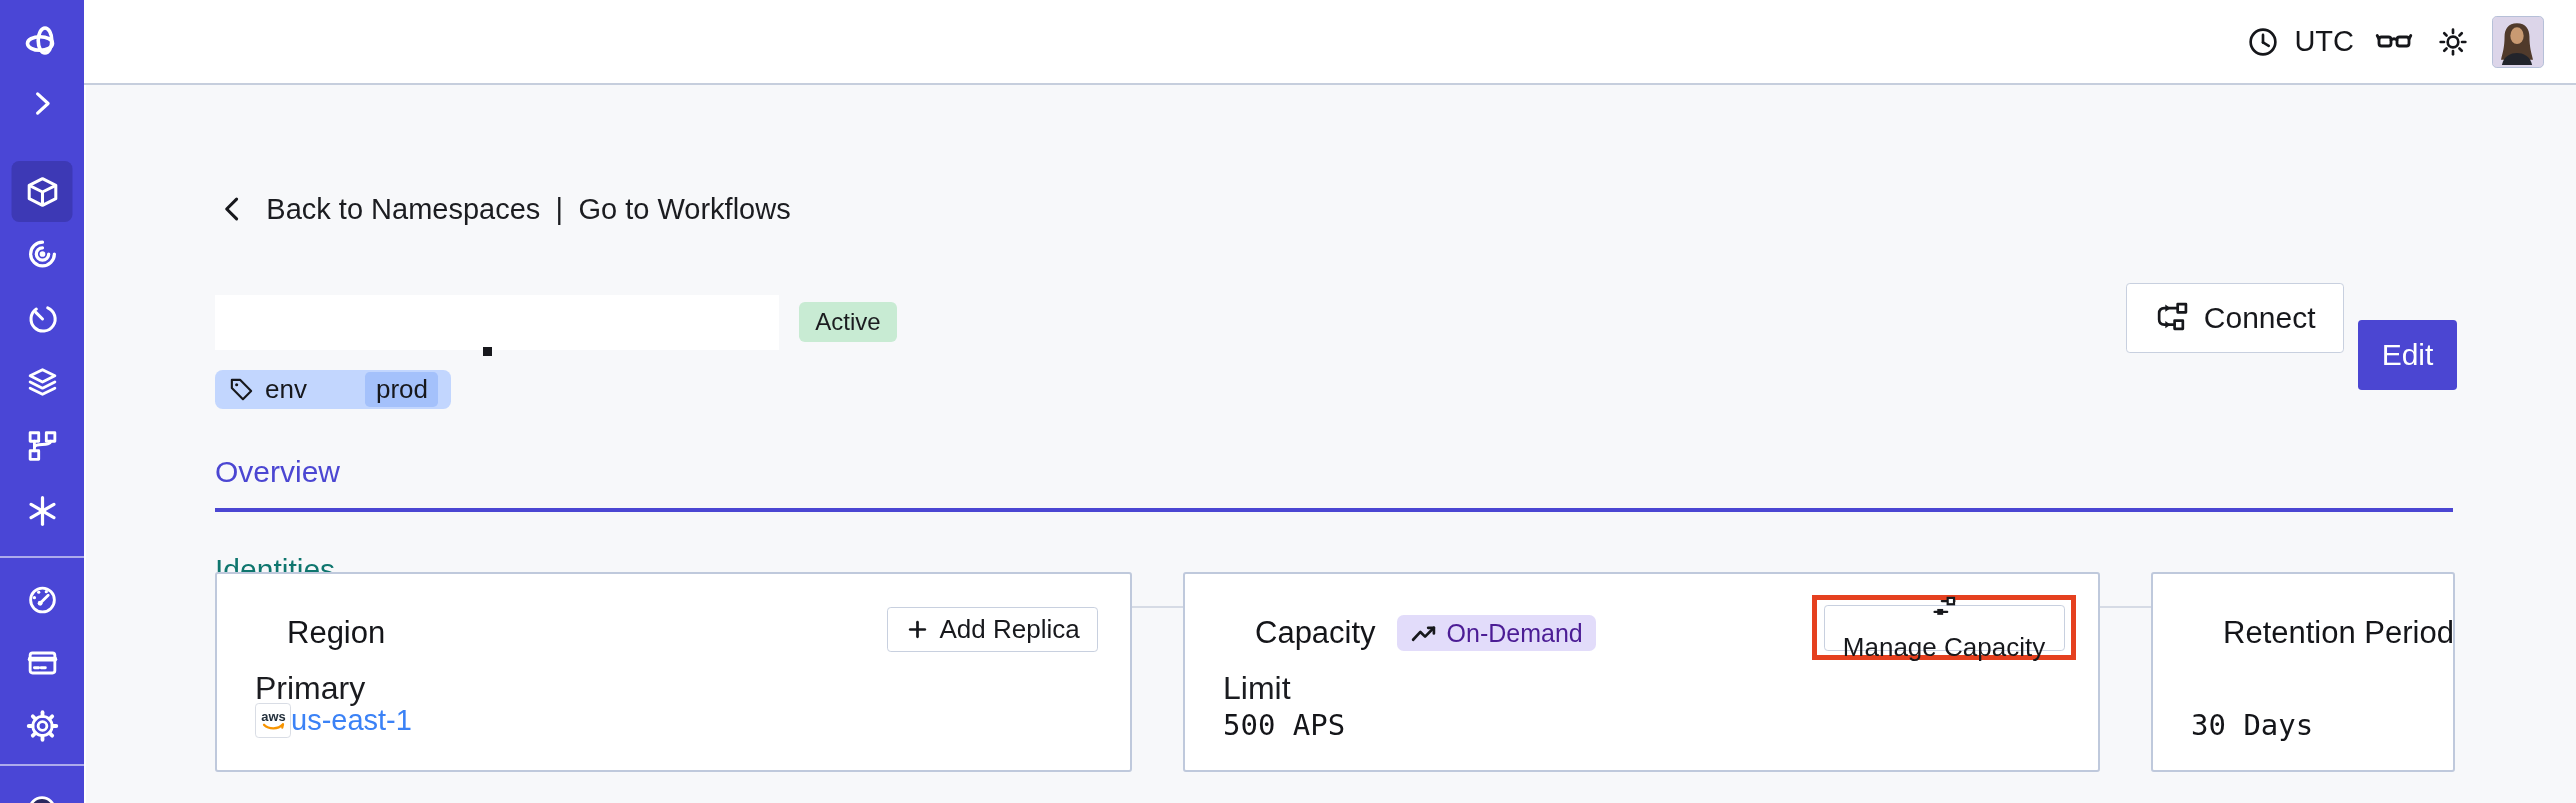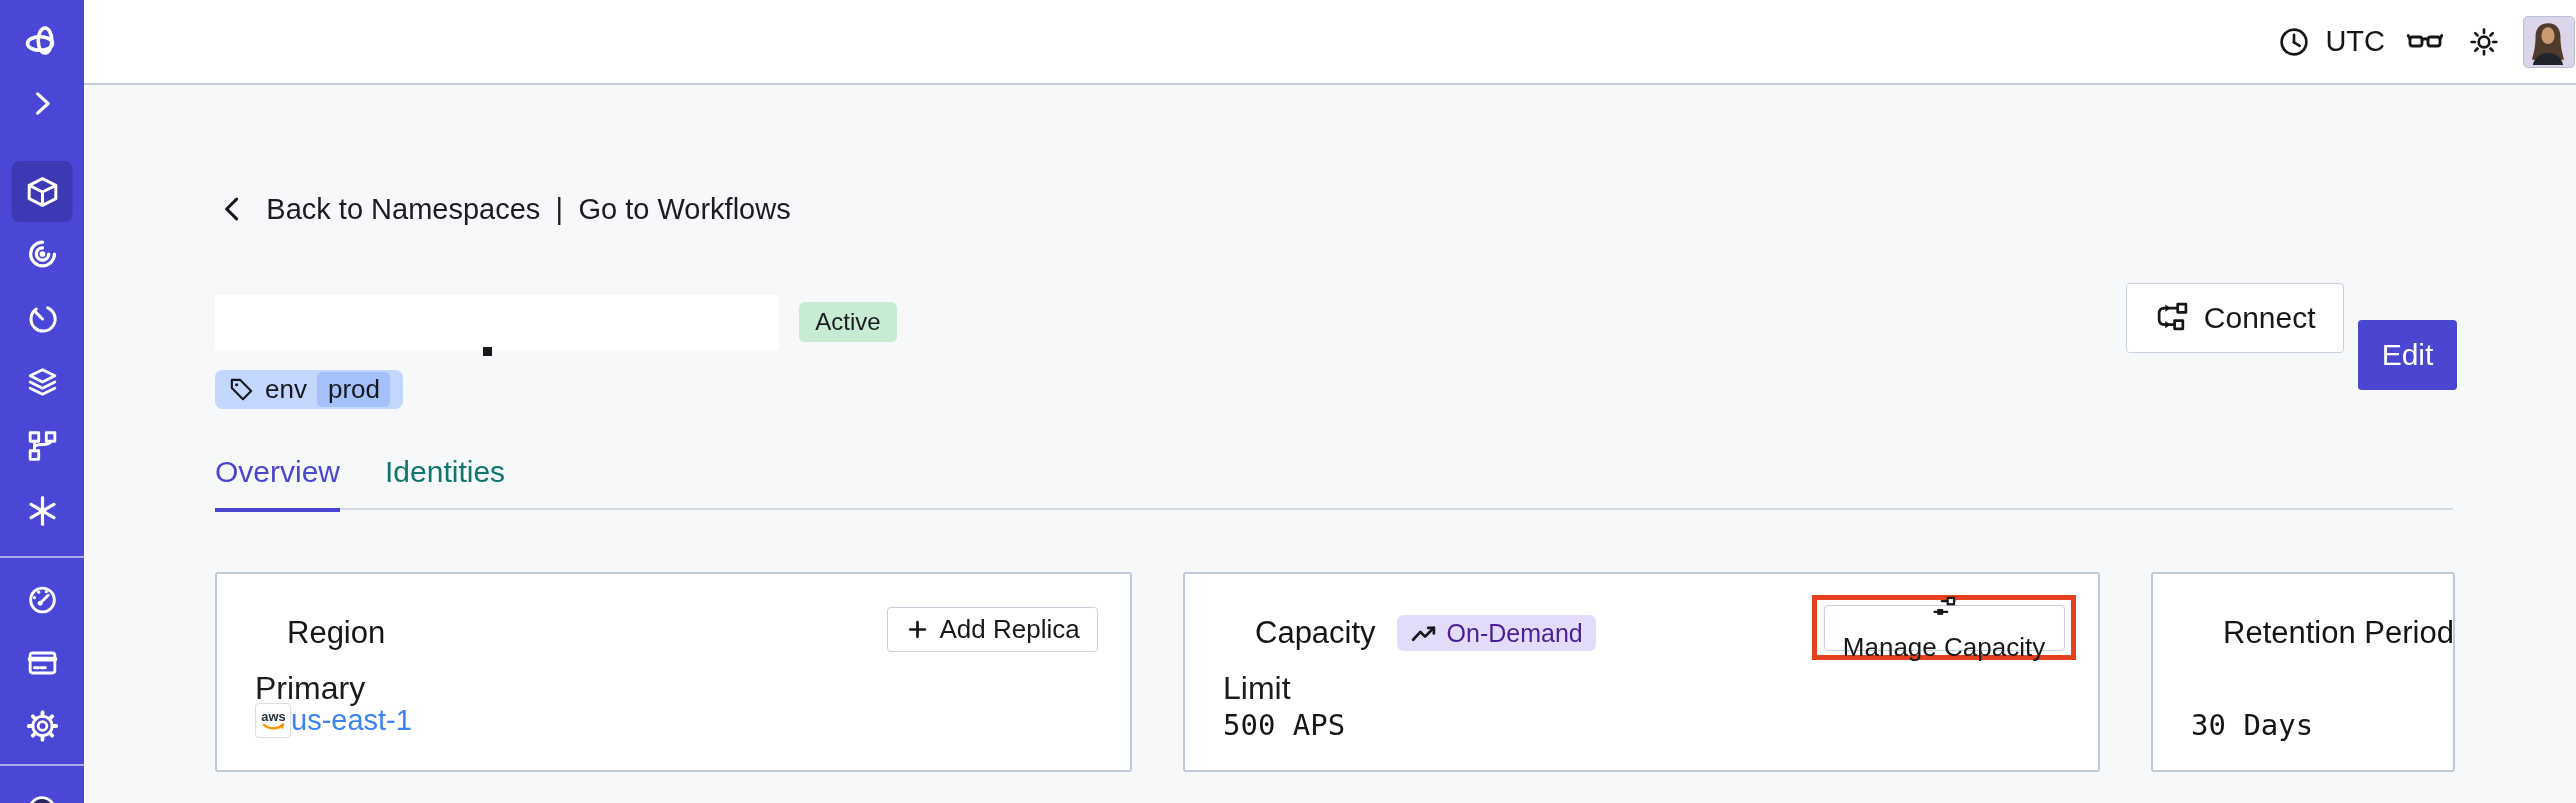--- a/index.html
+++ b/index.html
@@ -11,50 +11,50 @@
   .sidebar { position:absolute; left:0; top:0; width:84px; height:804px; background:#4A46D6; z-index:5; }
   .side-icon { position:absolute; left:50%; transform:translateX(-50%); width:61px; height:61px;
     display:flex; align-items:center; justify-content:center; color:#fff; border-radius:7.7px; cursor:pointer; }
   .side-icon.active { background:#3D39B5; }
   .side-divider { position:absolute; left:0; width:84px; height:1.9px; background:rgba(255,255,255,0.55); }
   .side-icon svg { display:block; }
   .partial-bottom { position:absolute; left:0; bottom:0; width:84px; height:25px; overflow:hidden; display:flex; justify-content:center; }
 
   
   .topbar { position:absolute; left:84px; top:0; width:2492px; height:85px; background:#fff;
-    border-bottom:2.9px solid #C6CEDD; display:flex; align-items:center; justify-content:flex-end; gap:20px; padding-right:1px; z-index:4; }
+    border-bottom:2.9px solid #C6CEDD; display:flex; align-items:center; justify-content:flex-end; gap:20px; padding-right:32px; z-index:4; }
   .tz-group { display:flex; align-items:center; gap:12.5px; font-size:29px; font-weight:500; color:#15161A; cursor:pointer; }
   .top-icon { color:#15161A; display:flex; align-items:center; cursor:pointer; }
   .avatar { width:52px; height:52px; border:1.9px solid #B6C0D8; border-radius:4.8px; overflow:hidden; background:#DCD5E9; cursor:pointer; }
 
   
   .main { position:absolute; left:86px; top:85px; width:2492px; height:718px; background:#F7F8FA; }
 
   .breadcrumb { position:absolute; left:129px; top:106px; display:flex; align-items:center; gap:15.3px;
     font-size:29px; font-weight:500; color:#1B1C20; }
   .crumb { cursor:pointer; }
   .crumb-sep { color:#1B1C20; font-weight:400; }
 
   .redaction-box { position:absolute; left:129px; top:210px; width:564px; height:55px; background:#ffffff; }
   .title-dot { position:absolute; left:397px; top:262px; width:8.6px; height:8.6px; background:#17181C; }
   .status-badge { position:absolute; left:713px; top:217px; height:40px; padding:0 16.3px; background:#C8EBD3;
     border-radius:5.8px; display:flex; align-items:center; font-size:24px; font-weight:500; color:#1B1C1F; }
 
   .tag-pill { position:absolute; left:129px; top:285px; height:39px; background:#C2D6FE; border-radius:7.7px;
     display:flex; align-items:center; gap:10.5px; padding:0 12.5px; font-size:26px; color:#17181C; cursor:pointer; }
-  .tag-sub { background:#A4C1FB; border-radius:4.8px; padding:1.9px 10.5px; }
+  .tag-sub { background:#A4C1FB; border-radius:4.8px; padding:1.9px 10.5px;margin-left:48px; }
 
   .btn { display:flex; align-items:center; justify-content:center; gap:14.4px; background:#fff;
     border:1.9px solid #C8D0DF; border-radius:3.8px; font-size:30px; font-weight:500; color:#17181C; cursor:pointer; }
   .connect-btn { position:absolute; left:2040px; top:198px; width:218px; height:70px; }
   .edit-btn { position:absolute; left:2272px; top:198px; width:99px; height:70px; background:#4B46D2;
     border:none; border-radius:3.8px; color:#fff; display:flex; align-items:center; justify-content:center;
     font-size:30px; font-weight:500; cursor:pointer;margin-top:37px; }
 
-  .tabs { position:absolute; left:129px; top:370px; width:2238px; display:flex; gap:45px; border-bottom:2.9px solid #D6DBE5; }
+  .tabs { position:absolute; left:129px; top:370px; width:2238px; display:flex; gap:45px; border-bottom:2.9px solid #D6DBE5;flex-direction:column; }
   .tab { font-size:30px; font-weight:500; color:#0f766e; padding-bottom:19px; border-bottom:4.8px solid transparent;
     margin-bottom:-3.8px; cursor:pointer; }
   .tab.active { color:#4B46D2; border-bottom-color:#4B46D2; }
 
   .cards { position:absolute; left:129px; top:487px; display:flex; gap:51px; }
   .card { position:relative; height:200px; background:#fff; border:2.9px solid #BFC9DC; border-radius:2.9px; }
   .card.region { width:917px; } .card.capacity { width:917px; } .card.retention { width:304px; }
   .card-title-row { position:absolute; left:38px; top:38px; height:42px; display:flex; align-items:center; gap:21px;margin-left:32px; }
   .card-title { font-size:31px; font-weight:500; color:#141519; white-space:nowrap; }
   .field-label { position:absolute; left:38px; top:96px; font-size:32px; color:#1B1C20; }

